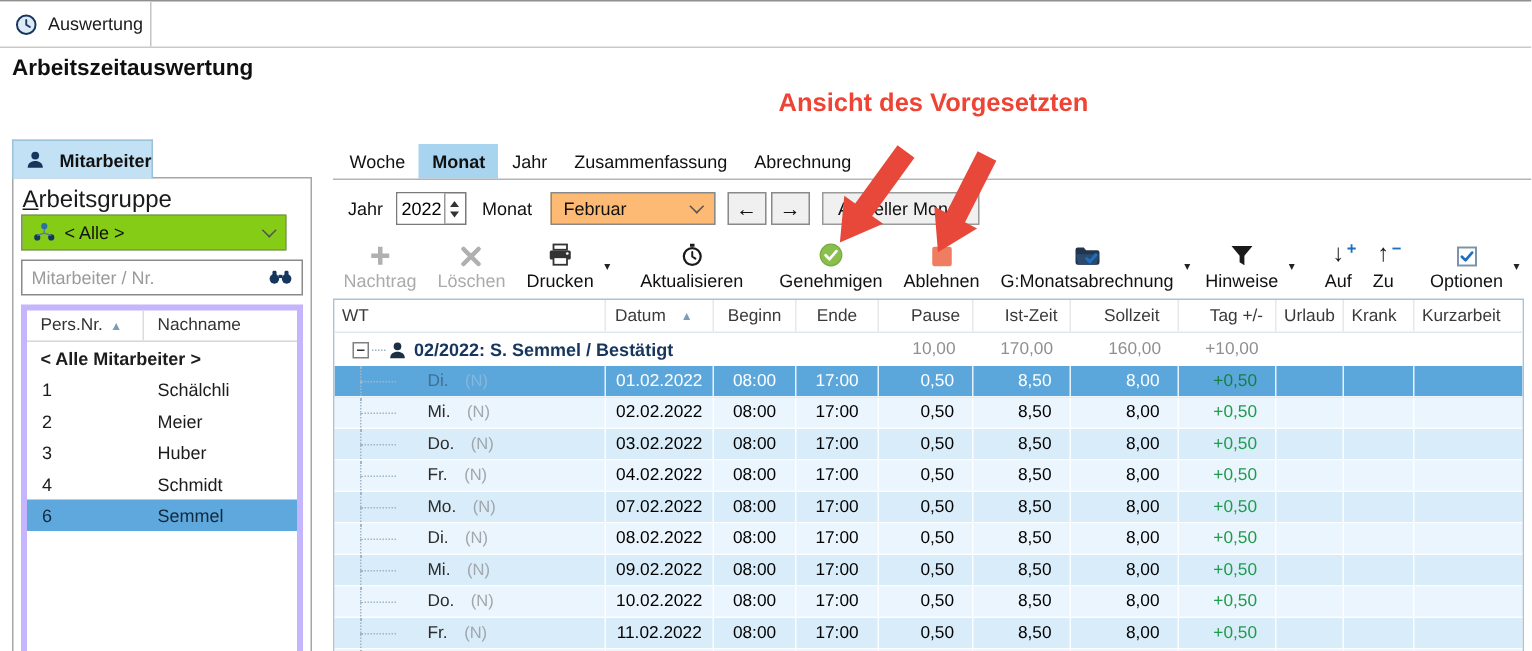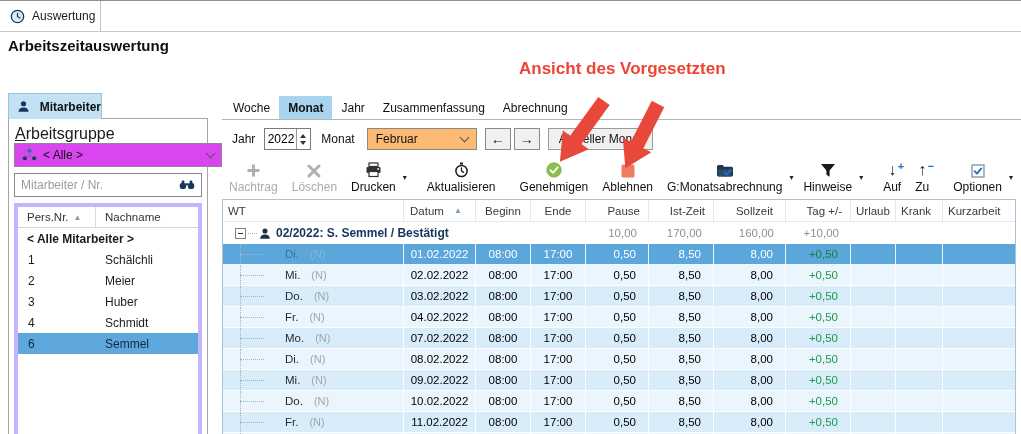--- a/index.html
+++ b/index.html
@@ -19,22 +19,22 @@
 
   
   .side-tab { position:absolute; left:8px; top:92px; width:94px; height:26px;
               background:#c3e1f4; border:1px solid #9cc2da; border-bottom:none;
               display:flex; align-items:center; gap:6px; padding-left:8px;
               font-size:12px; font-weight:bold; color:#111; z-index:2;justify-content:space-between; }
   .side-panel { position:absolute; left:8px; top:117px; width:200px; height:317px;
                 border:1px solid #a6a6a6; background:#fff; }
   .side-label { position:absolute; left:6px; top:6px; font-size:16px; color:#1a1a1a; }
   .side-label .accel { text-decoration:underline; }
-  .combo { position:absolute; left:5px; top:24px; width:208px; height:24px;
-           background:#d946ef; border:1px solid #8a8a8a; display:flex; align-items:center;
+  .combo { position:absolute; left:5px; top:24px; width:177px; height:24px;
+           background:#84cc16; border:1px solid #8a8a8a; display:flex; align-items:center;
            gap:6px; padding:0 7px; font-size:12px; color:#111; }
   .chev { width:7px; height:7px; border-right:1.4px solid #555; border-bottom:1.4px solid #555;
           transform:rotate(45deg); margin-left:auto; margin-top:-3px; flex:none; }
   .searchbox { position:absolute; left:5px; top:54px; width:188px; height:24px;
                background:#fff; border:1px solid #8a8a8a; display:flex; align-items:center; padding:0 6px; }
   .searchbox input { border:none; outline:none; flex:1; font-size:12px; color:#333;
                      font-family:"Liberation Sans", sans-serif; background:transparent; min-width:0; }
   .searchbox input::placeholder { color:#9b9b9b; }
 
   .emp-list { position:absolute; left:5px; top:84px; width:188px; height:272px;

